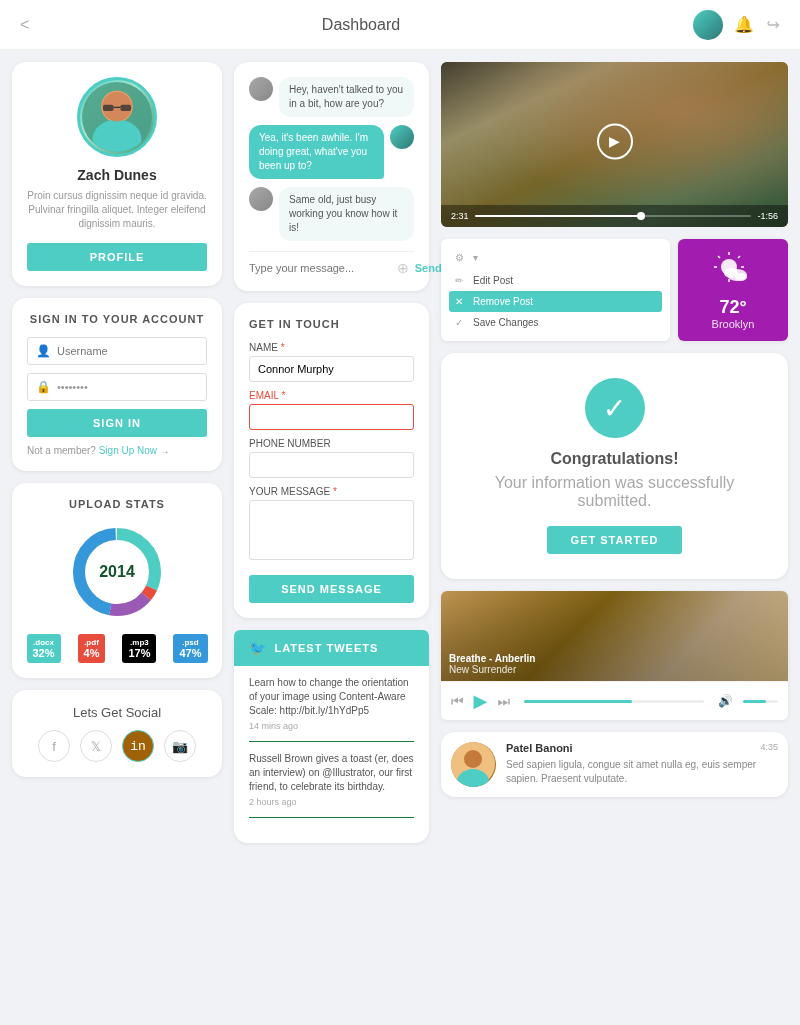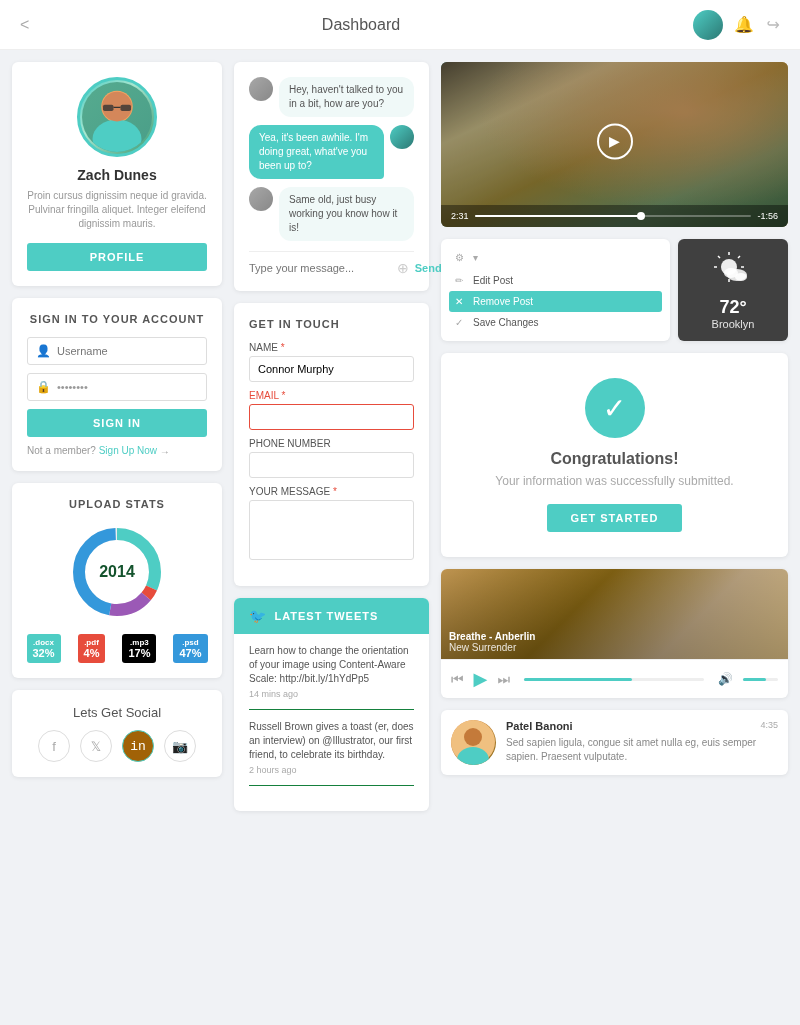--- a/index.html
+++ b/index.html
@@ -5,21 +5,21 @@
     * { box-sizing: border-box; margin: 0; padding: 0; }
     body { font-family: 'Segoe UI', Arial, sans-serif; background: #f0f2f5; color: #333; font-size: 12px; }
 
     
     .topbar { background: #fff; height: 50px; display: flex; align-items: center; justify-content: space-between; padding: 0 20px; border-bottom: 1px solid #eee; }
     .topbar-center { font-size: 16px; color: #555; font-weight: 400; }
     .topbar-left, .topbar-right { display: flex; align-items: center; gap: 12px; }
     .topbar-avatar { width: 30px; height: 30px; border-radius: 50%; background: linear-gradient(135deg, #4ecdc4, #2c7873); }
 
     
-    .card { background: #fff; border-radius: 6px; padding: 15px; box-shadow: 0 1px 4px rgba(0,0,0,0.08); }
+    .card { background: #fff; border-radius: 14px; padding: 15px; box-shadow: 0 1px 4px rgba(0,0,0,0.08); }
 
     
     .profile-card { text-align: center; }
     .profile-avatar-wrap { width: 80px; height: 80px; border-radius: 50%; margin: 0 auto 10px; overflow: hidden; border: 3px solid #4ecdc4; background: linear-gradient(135deg, #4ecdc4 0%, #a8e6cf 40%, #3d9970 100%); display: flex; align-items: center; justify-content: center; }
     .profile-avatar-inner { width: 70px; height: 70px; border-radius: 50%; background: linear-gradient(135deg, #56ab8f, #4a9e88); position: relative; overflow: hidden; }
     .profile-name { font-size: 14px; font-weight: 600; color: #333; margin-bottom: 6px; }
     .profile-bio { font-size: 10px; color: #999; line-height: 1.4; margin-bottom: 12px; }
     .btn-teal { background: #4ecdc4; color: #fff; border: none; border-radius: 3px; padding: 8px 20px; font-size: 11px; font-weight: 700; letter-spacing: 1px; cursor: pointer; width: 100%; text-transform: uppercase; }
 
     
@@ -96,30 +96,30 @@
     .video-progress-fill { height: 100%; background: #fff; width: 60%; border-radius: 1px; }
     .video-progress-dot { position: absolute; top: -3px; left: 60%; width: 8px; height: 8px; border-radius: 50%; background: #fff; transform: translateX(-50%); }
 
     
     .weather-area { grid-column: 3; grid-row: 2; display: flex; gap: 8px; }
     .dropdown-card { flex: 1; background: #fff; border-radius: 6px; padding: 8px; box-shadow: 0 1px 4px rgba(0,0,0,0.08); }
     .dropdown-item { display: flex; align-items: center; gap: 6px; padding: 5px 6px; font-size: 10px; color: #555; border-radius: 3px; cursor: pointer; }
     .dropdown-item .di-icon { font-size: 10px; color: #aaa; width: 12px; }
     .dropdown-item.active { background: #4ecdc4; color: #fff; }
     .dropdown-item.active .di-icon { color: #fff; }
-    .weather-card { width: 110px; background: #404040; border-radius: 6px; display: flex; flex-direction: column; align-items: center; justify-content: center; padding: 5px 8px; box-shadow: 0 1px 4px rgba(0,0,0,0.08); }
+    .weather-card { width: 110px; background: #a21caf; border-radius: 6px; display: flex; flex-direction: column; align-items: center; justify-content: center; padding: 5px 8px; box-shadow: 0 1px 4px rgba(0,0,0,0.08); }
     .weather-icon { font-size: 28px; color: #fff; margin-bottom: 4px; }
     .weather-temp { font-size: 18px; color: #fff; font-weight: 600; }
     .weather-city { font-size: 11px; color: rgba(255,255,255,0.85); }
 
     
     .congrats-card { grid-column: 3; grid-row: 3 / 5; text-align: center; padding: 25px 20px; }
     .congrats-icon { width: 60px; height: 60px; border-radius: 50%; background: #4ecdc4; display: flex; align-items: center; justify-content: center; margin: 0 auto 12px; font-size: 28px; color: #fff; }
     .congrats-title { font-size: 16px; font-weight: 600; color: #555; margin-bottom: 6px; }
-    .congrats-sub { font-size: 12px; color: #aaa; margin-bottom: 16px; }
+    .congrats-sub { font-size: 16px; color: #aaa; margin-bottom: 16px; }
 
     
     .comment-card { grid-column: 3; grid-row: 6; display: flex; gap: 10px; align-items: flex-start; padding: 10px; }
     .comment-avatar { width: 45px; height: 45px; border-radius: 50%; background: linear-gradient(135deg, #f4a460, #8b6914); flex-shrink: 0; overflow: hidden; }
     .comment-body { flex: 1; }
     .comment-header { display: flex; justify-content: space-between; margin-bottom: 4px; }
     .comment-name { font-size: 11px; font-weight: 600; color: #333; }
     .comment-time { font-size: 9px; color: #aaa; }
     .comment-text { font-size: 10px; color: #888; line-height: 1.4; }
 
@@ -267,20 +267,21 @@
 
       <label class="form-label error-label"><span>EMAIL</span> <span class="req">*</span></label>
       <input class="form-input error" type="email" style="">
 
       <label class="form-label">PHONE NUMBER</label>
       <input class="form-input" type="tel" style="">
 
       <label class="form-label"><span>YOUR MESSAGE</span> <span class="req">*</span></label>
       <textarea class="form-input" style=""></textarea>
 
+      <button class="btn-teal" style="margin-top:4px;">SEND MESSAGE</button>
     </div>
 
     <div class="card tweets-card">
       <div class="tweets-header">
         <span style="color:#fff; font-size:14px;">🐦</span>
         <span class="tweets-header-title">LATEST TWEETS</span>
       </div>
       <div class="tweet-item">
         <div class="tweet-text">Learn how to change the orientation of your image using Content-Aware Scale: http://bit.ly/1hYdPp5</div>
         <div class="tweet-time">14 mins ago</div>

